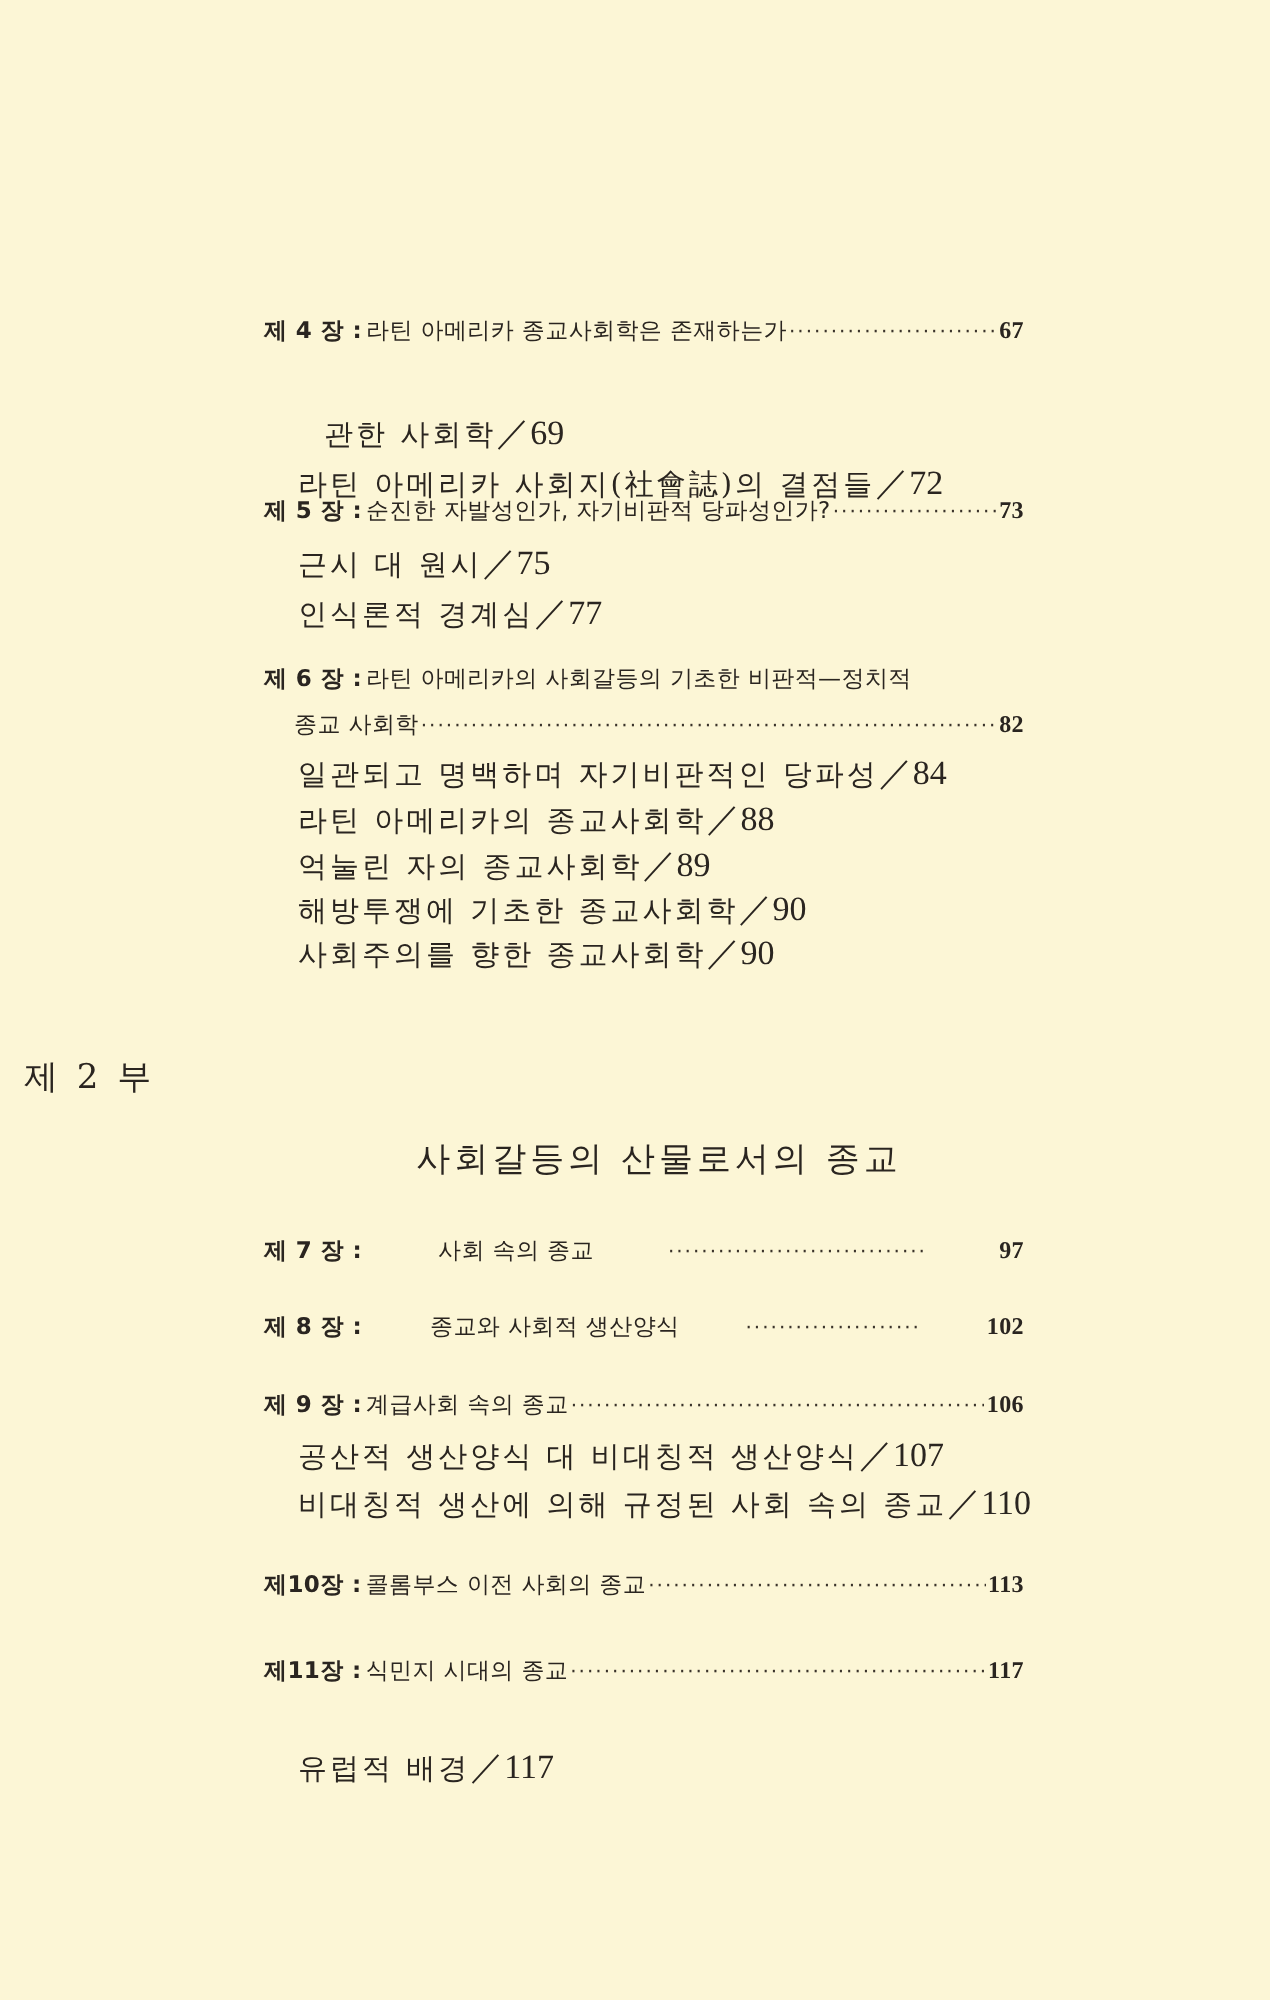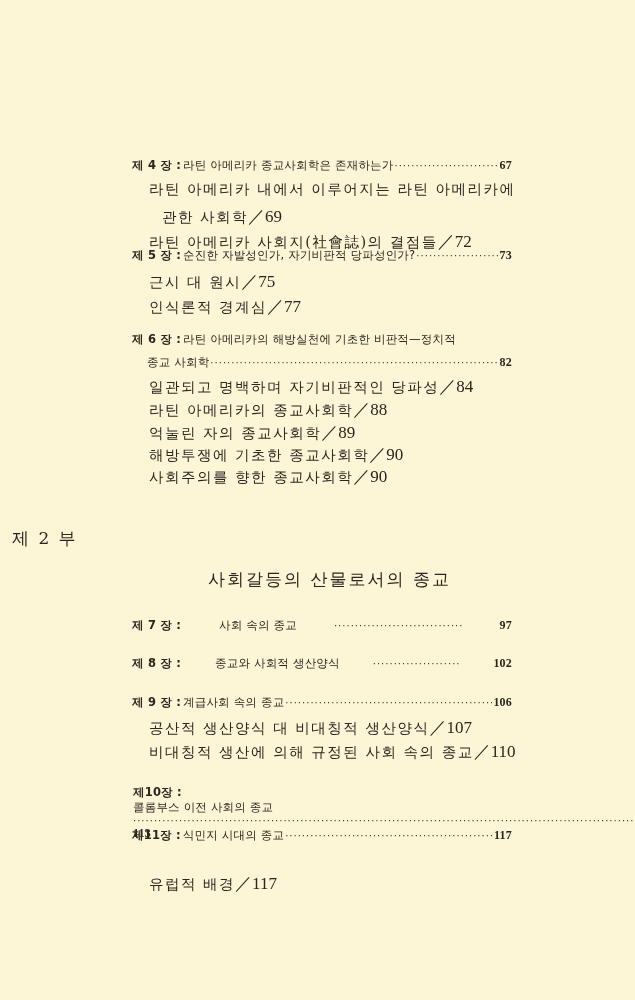--- a/index.html
+++ b/index.html
@@ -35,23 +35,20 @@
 <body>
 
 <div class="page">
 
   <div class="line ch" style="top:158px;">
     <span class="num">제 4 장 :</span>
     <span class="title">라틴 아메리카 종교사회학은 존재하는가</span>
     <span class="dots"></span>
     <span class="pg">67</span>
   </div>
-  <div class="line sub" style="left:137px; top:180px;">
-    <span>라틴 아메리카 내에서 이루어지는 라틴 아메리카에</span>
-  </div>
   <div class="line sub" style="left:150px; top:205px;">
     <span>관한 사회학</span><span class="p">／69</span>
   </div>
   <div class="line sub" style="left:137px; top:230px;">
     <span>라틴 아메리카 사회지(社會誌)의 결점들</span><span class="p">／72</span>
   </div>
 
   <div class="line ch" style="top:248px;">
     <span class="num">제 5 장 :</span>
     <span class="title">순진한 자발성인가, 자기비판적 당파성인가?</span>
@@ -60,21 +57,21 @@
   </div>
   <div class="line sub" style="left:137px; top:270px;">
     <span>근시 대 원시</span><span class="p">／75</span>
   </div>
   <div class="line sub" style="left:137px; top:295px;">
     <span>인식론적 경계심</span><span class="p">／77</span>
   </div>
 
   <div class="line ch" style="top:332px;">
     <span class="num">제 6 장 :</span>
-    <span class="title">라틴 아메리카의 해방실천에 기초한 비판적—정치적</span>
+    <span class="title">라틴 아메리카의 사회갈등의 기초한 비판적—정치적</span>
   </div>
   <div class="line ch" style="top:355px; left:135px; width:365px;">
     <span class="title">종교 사회학</span>
     <span class="dots"></span>
     <span class="pg">82</span>
   </div>
   <div class="line sub" style="left:137px; top:375px;">
     <span>일관되고 명백하며 자기비판적인 당파성</span><span class="p">／84</span>
   </div>
   <div class="line sub" style="left:137px; top:398px;">
@@ -113,21 +110,21 @@
     <span class="dots"></span>
     <span class="pg">106</span>
   </div>
   <div class="line sub" style="left:137px; top:716px;">
     <span>공산적 생산양식 대 비대칭적 생산양식</span><span class="p">／107</span>
   </div>
   <div class="line sub" style="left:137px; top:740px;">
     <span>비대칭적 생산에 의해 규정된 사회 속의 종교</span><span class="p">／110</span>
   </div>
 
-  <div class="line ch" style="top:785px;flex-direction:column;">
+  <div class="line ch" style="top:785px;">
     <span class="num">제10장 :</span>
     <span class="title">콜롬부스 이전 사회의 종교</span>
     <span class="dots"></span>
     <span class="pg">113</span>
   </div>
 
   <div class="line ch" style="top:828px;">
     <span class="num">제11장 :</span>
     <span class="title">식민지 시대의 종교</span>
     <span class="dots"></span>

